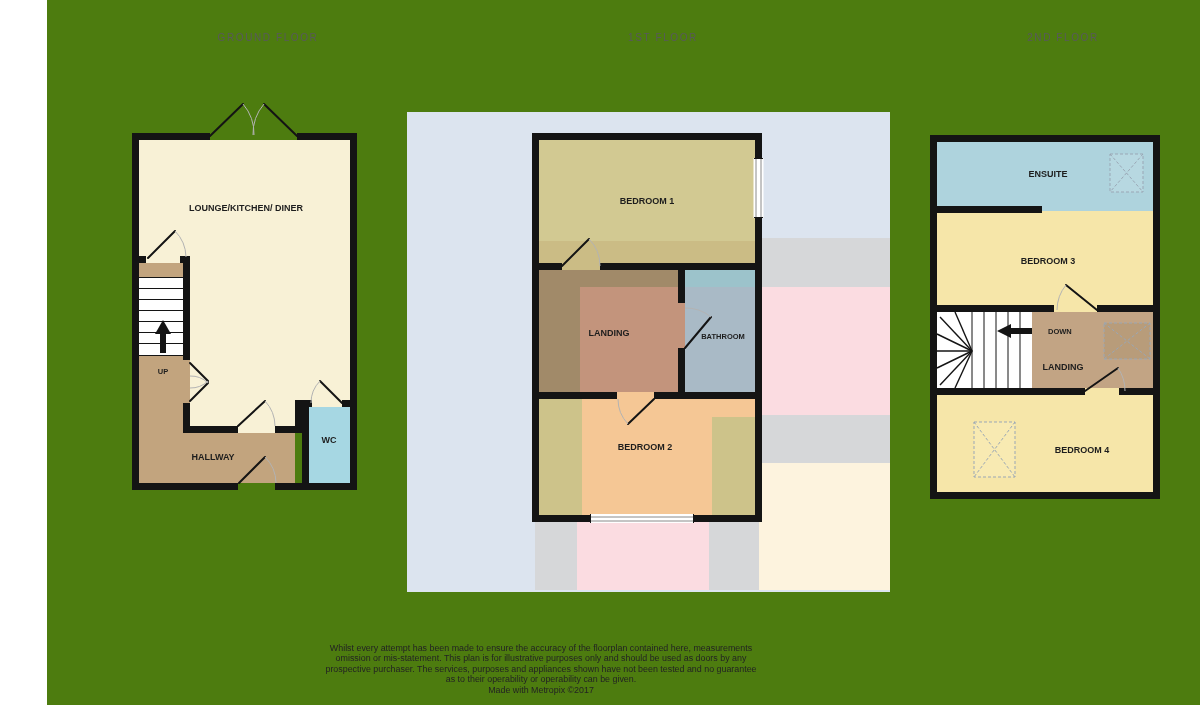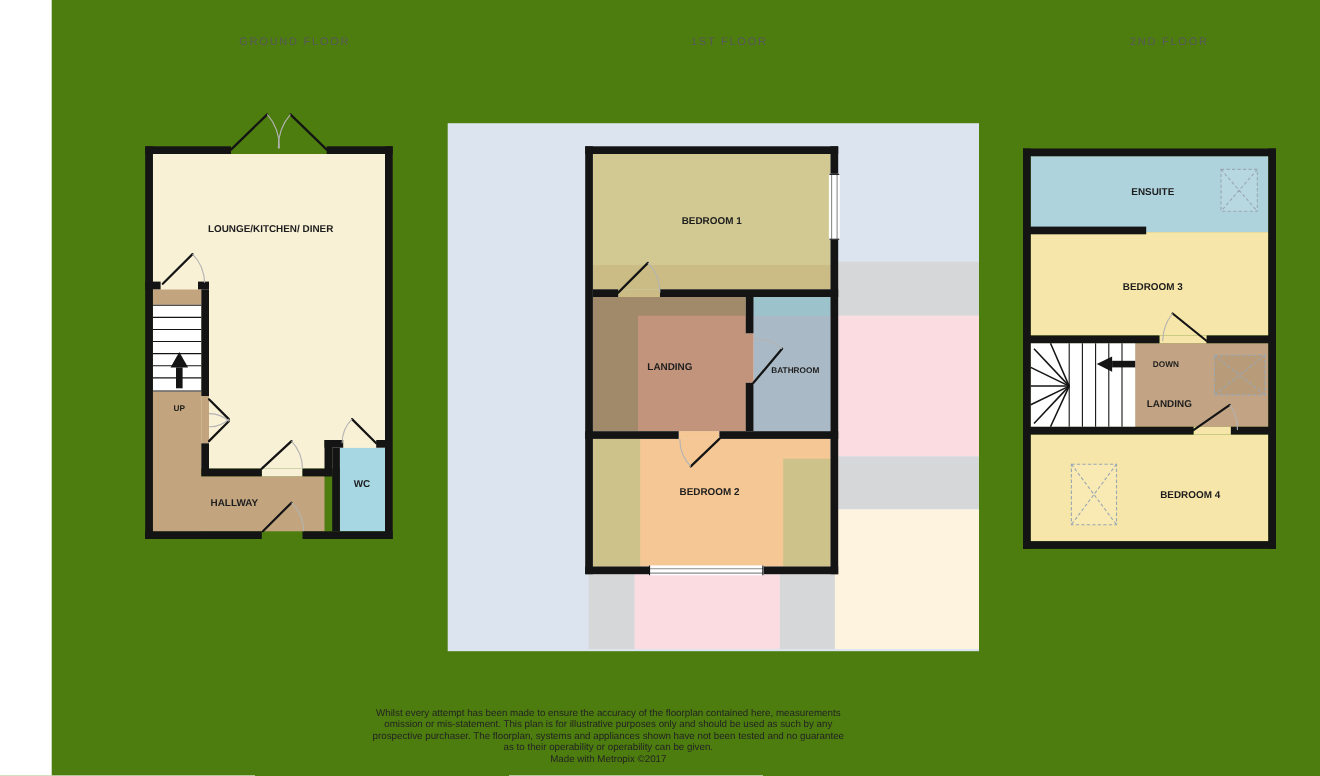--- a/index.html
+++ b/index.html
@@ -16,21 +16,21 @@
   .dashbox{stroke:#9aa7b5;stroke-width:1;stroke-dasharray:3 2;}
   .dashx{stroke:#9aa7b5;stroke-width:1;stroke-dasharray:3 2;fill:none;}
   .lbl{font-weight:bold;font-size:9px;fill:#1d1d1d;text-anchor:middle;
        font-family:"Liberation Sans",sans-serif;}
   .lbl-sm{font-weight:bold;font-size:7.5px;fill:#1d1d1d;text-anchor:middle;
        font-family:"Liberation Sans",sans-serif;}
   .ftitle{font-size:10px;fill:#58595b;letter-spacing:1.6px;text-anchor:middle;
        font-family:"Liberation Sans",sans-serif;}
   #disclaimer{position:absolute;left:0;top:643px;width:988px;text-align:center;
        font-size:8.9px;line-height:10.45px;color:#232323;
-       font-family:"Liberation Sans",sans-serif;padding-left:12px;}
+       font-family:"Liberation Sans",sans-serif;}
 </style>
 </head>
 <body>
 
 <div id="stage">
 <svg width="1200" height="705" viewBox="0 0 1200 705">
 
   <text class="ftitle" x="221" y="41">GROUND FLOOR</text>
   <text class="ftitle" x="616" y="41">1ST FLOOR</text>
   <text class="ftitle" x="1016" y="41">2ND FLOOR</text>
@@ -268,18 +268,18 @@
     <text class="lbl" x="1001" y="177">ENSUITE</text>
     <text class="lbl" x="1001" y="264">BEDROOM 3</text>
     <text class="lbl-sm" x="1001" y="334" style="text-anchor:start">DOWN</text>
     <text class="lbl" x="1016" y="370">LANDING</text>
     <text class="lbl" x="1035" y="453">BEDROOM 4</text>
   </g>
 </svg>
 
   <div id="disclaimer">
     <div>Whilst every attempt has been made to ensure the accuracy of the floorplan contained here, measurements</div>
-    <div>omission or mis-statement. This plan is for illustrative purposes only and should be used as such by any</div>
-    <div>prospective purchaser. The floorplan, systems and appliances shown have not been tested and no guarantee</div>
+    <div>omission or mis-statement. This plan is for illustrative purposes only and should be used as doors by any</div>
+    <div>prospective purchaser. The services, purposes and appliances shown have not been tested and no guarantee</div>
     <div>as to their operability or operability can be given.</div>
     <div>Made with Metropix ©2017</div>
   </div>
 </div>
 
 </body></html>

